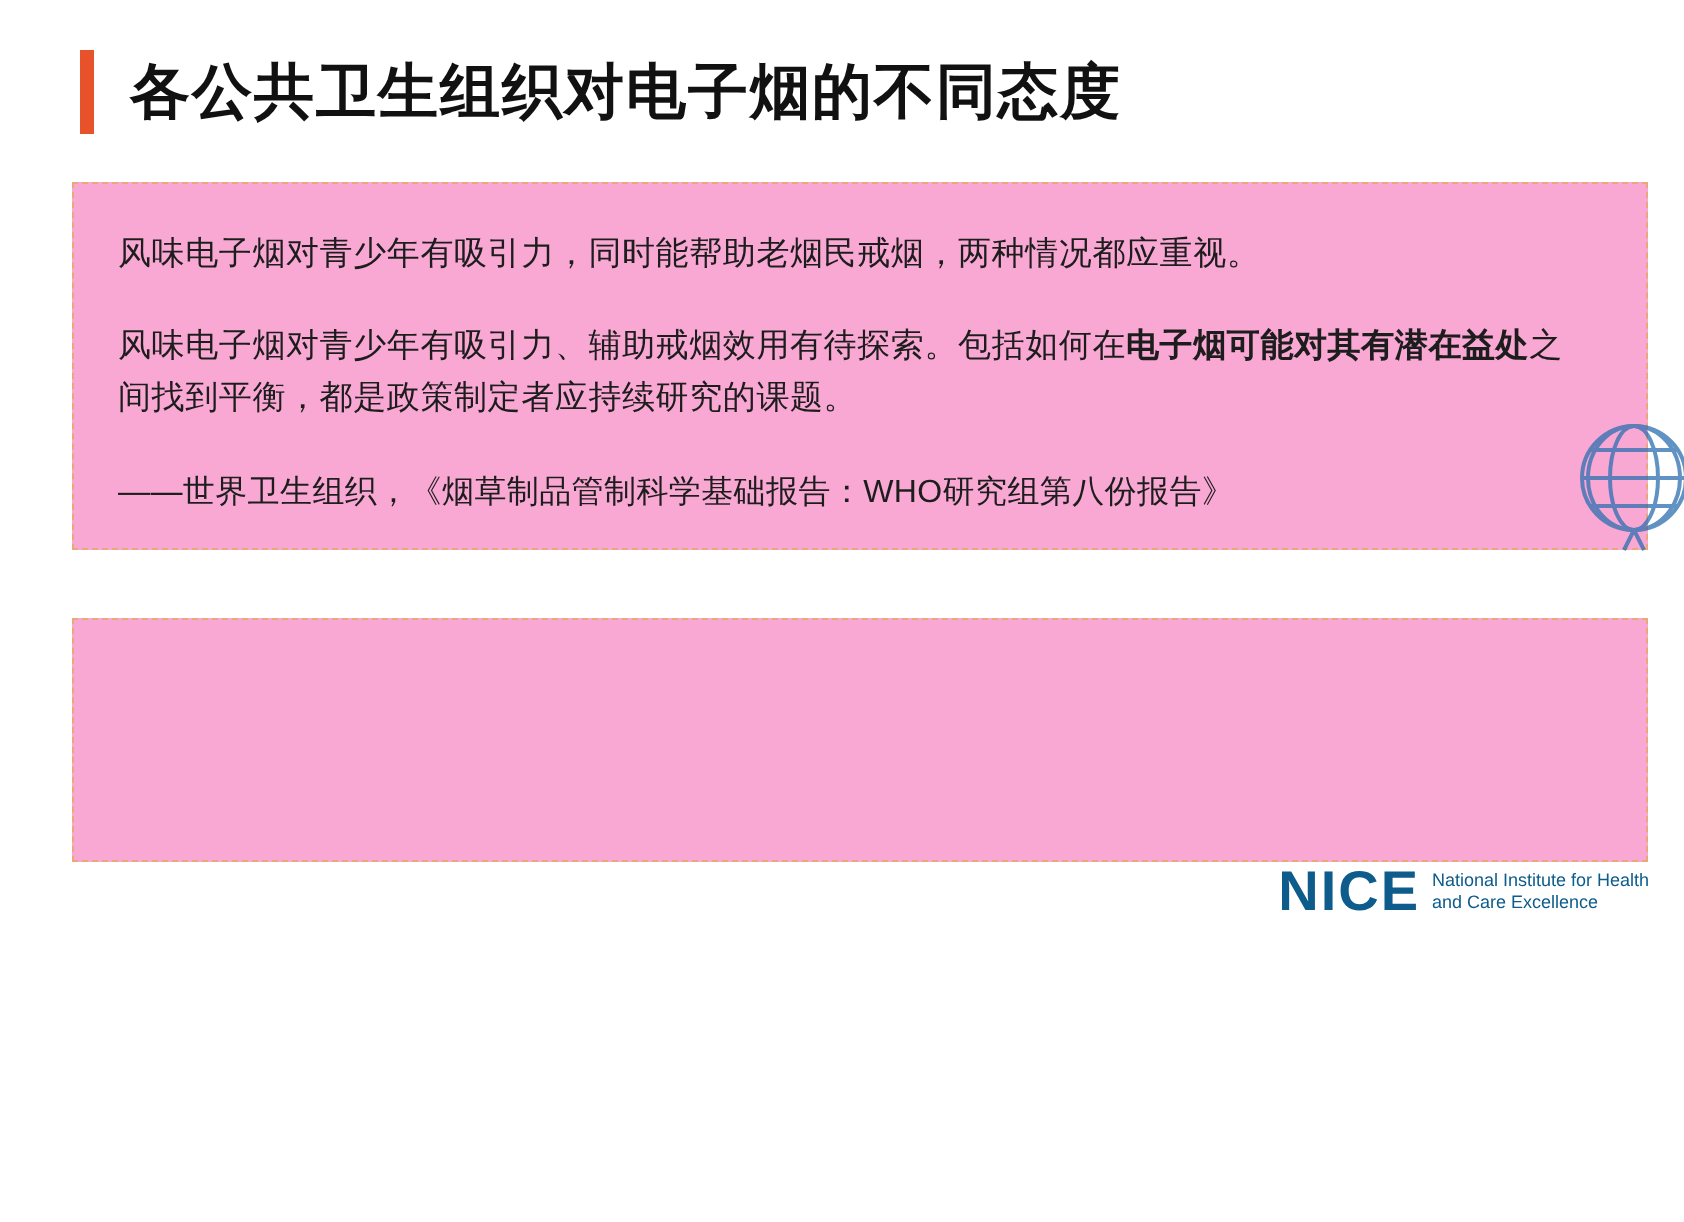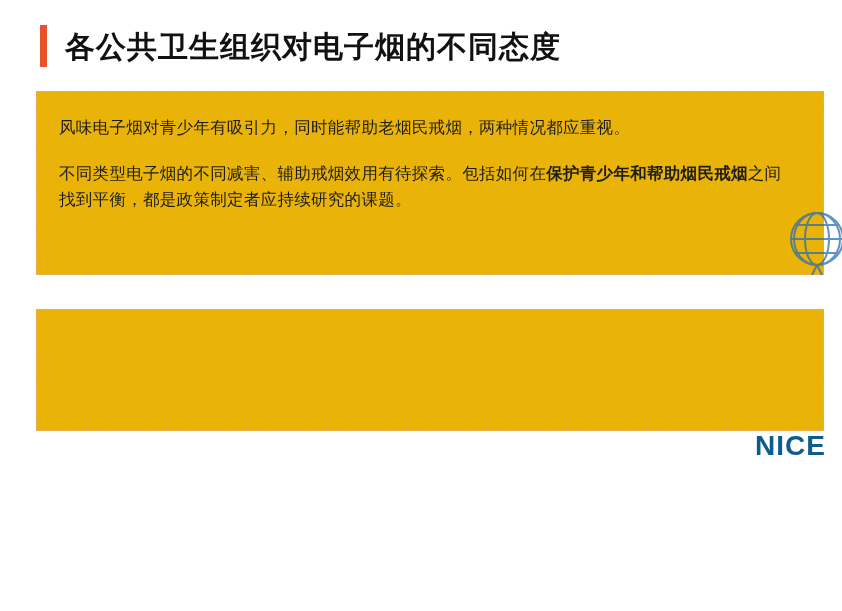--- a/index.html
+++ b/index.html
@@ -45,21 +45,21 @@
     line-height: 1.1;
     white-space: nowrap;
   }
 
   
   .block {
     position: relative;
     margin: 0 18px 0 36px;
     border: 1px dashed #e8a97a;
     box-sizing: border-box;
-    background: #eab308;
+    background: #f9a8d4;
   }
   .block-1 { margin-top: 29px; height: 184px; padding: 22px 26px 0 22px; }
   .block-2 { margin-top: 34px; height: 122px; padding: 22px 26px 0 22px; }
   .block-3 { margin-top: 32px; height: 110px; padding: 22px 26px 0 22px; border-bottom: none; }
 
   .para {
     font-size: 16.5px;
     line-height: 1.62;
     color: #1d1d1d;
     margin: 0 0 19px 0;
@@ -116,21 +116,22 @@
 
 <div class="page">
 
   <div class="title-row">
     <div class="title-bar"></div>
     <div class="title-text">各公共卫生组织对电子烟的不同态度</div>
   </div>
 
   <div class="block block-1">
     <p class="para">风味电子烟对青少年有吸引力，同时能帮助老烟民戒烟，两种情况都应重视。</p>
-    <p class="para tight"><span>不同类型电子烟的不同减害、辅助戒烟效用有待探索。包括如何在</span><b>保护青少年和帮助烟民戒烟</b><span>之间找到平衡，都是政策制定者应持续研究的课题。</span></p>
+    <p class="para tight"><span>风味电子烟对青少年有吸引力、辅助戒烟效用有待探索。包括如何在</span><b>电子烟可能对其有潜在益处</b><span>之间找到平衡，都是政策制定者应持续研究的课题。</span></p>
+    <p class="source">——世界卫生组织，《烟草制品管制科学基础报告：WHO研究组第八份报告》</p>
   </div>
 
   <div class="who-logo">
     <svg viewBox="0 0 70 74" width="70" height="74" aria-hidden="true">
       <g fill="none" stroke="#2b6fb0" stroke-width="2">
         <circle cx="35" cy="34" r="26"></circle>
         <ellipse cx="35" cy="34" rx="12" ry="26"></ellipse>
         <ellipse cx="35" cy="34" rx="23" ry="26"></ellipse>
         <line x1="9" y1="34" x2="61" y2="34"></line>
         <line x1="13" y1="20" x2="57" y2="20"></line>
@@ -138,16 +139,17 @@
         <path d="M35 60 L30 70 M35 60 L40 70"></path>
       </g>
     </svg>
   </div>
 
   <div class="block block-2">
   </div>
 
   <div class="nice-logo">
     <span class="nice-word">NICE</span>
+    <span class="nice-sub">National Institute for Health and Care Excellence</span>
   </div>
 
 
 </div>
 
 </body></html>

